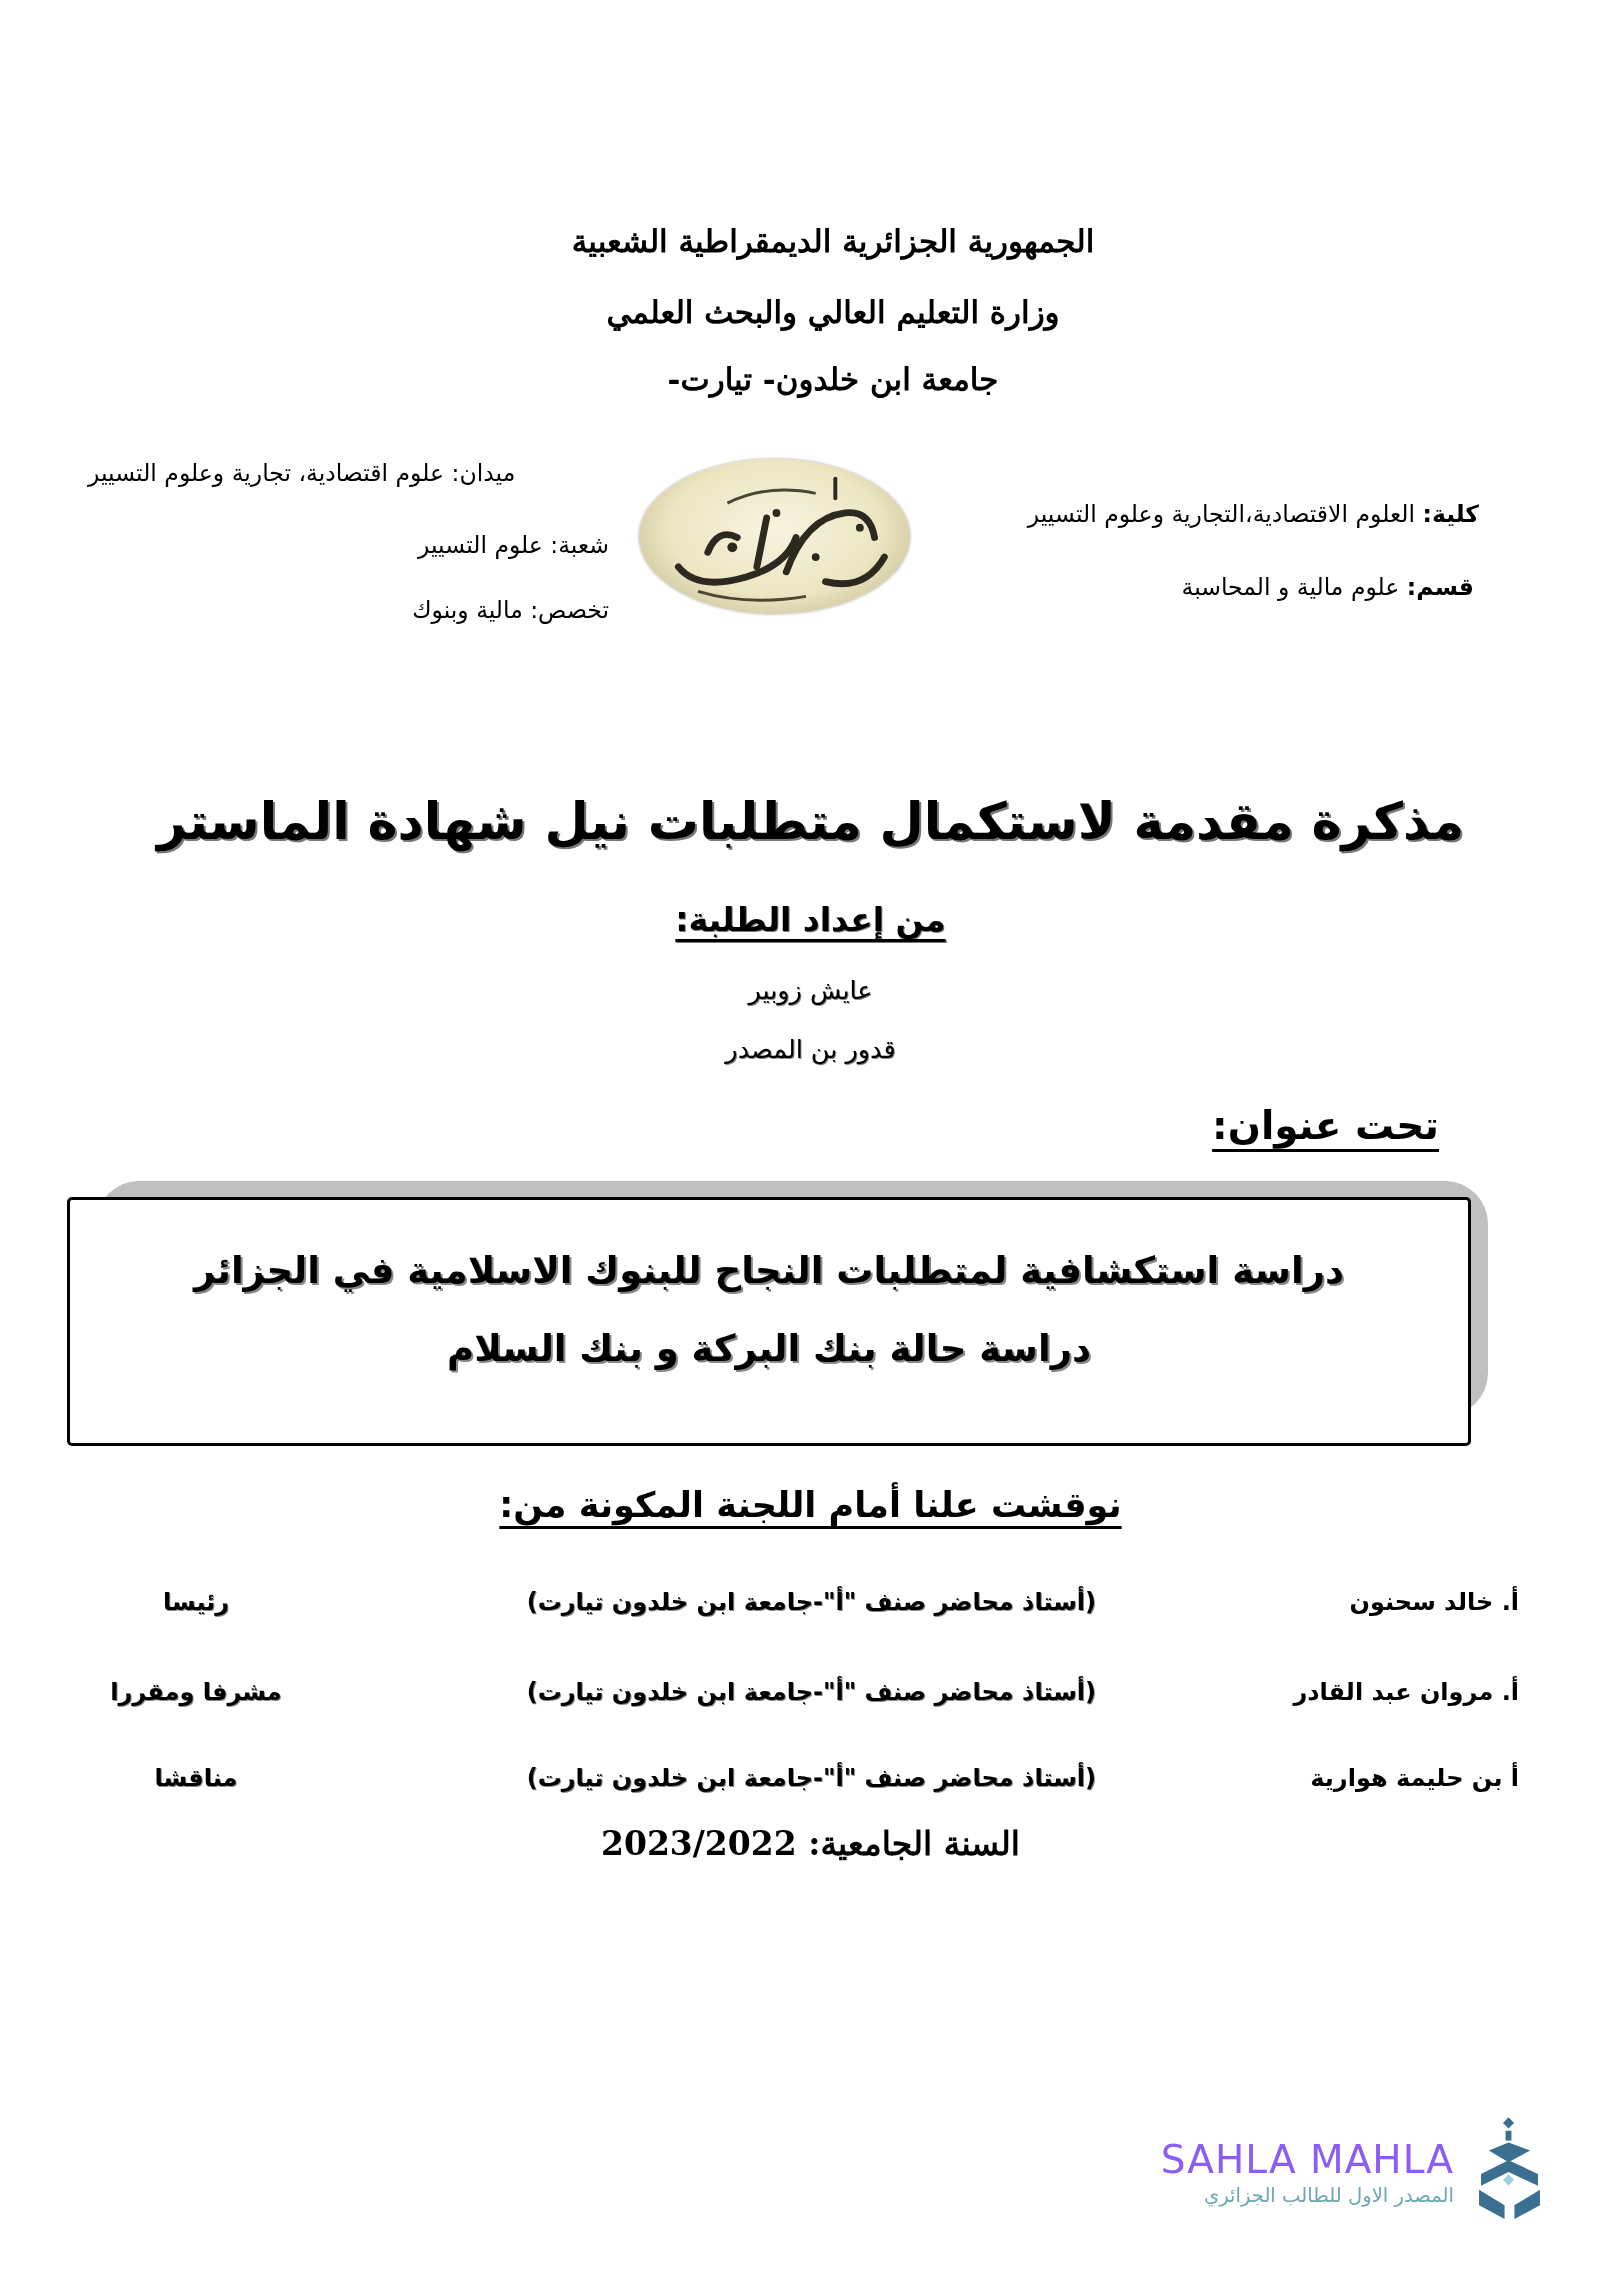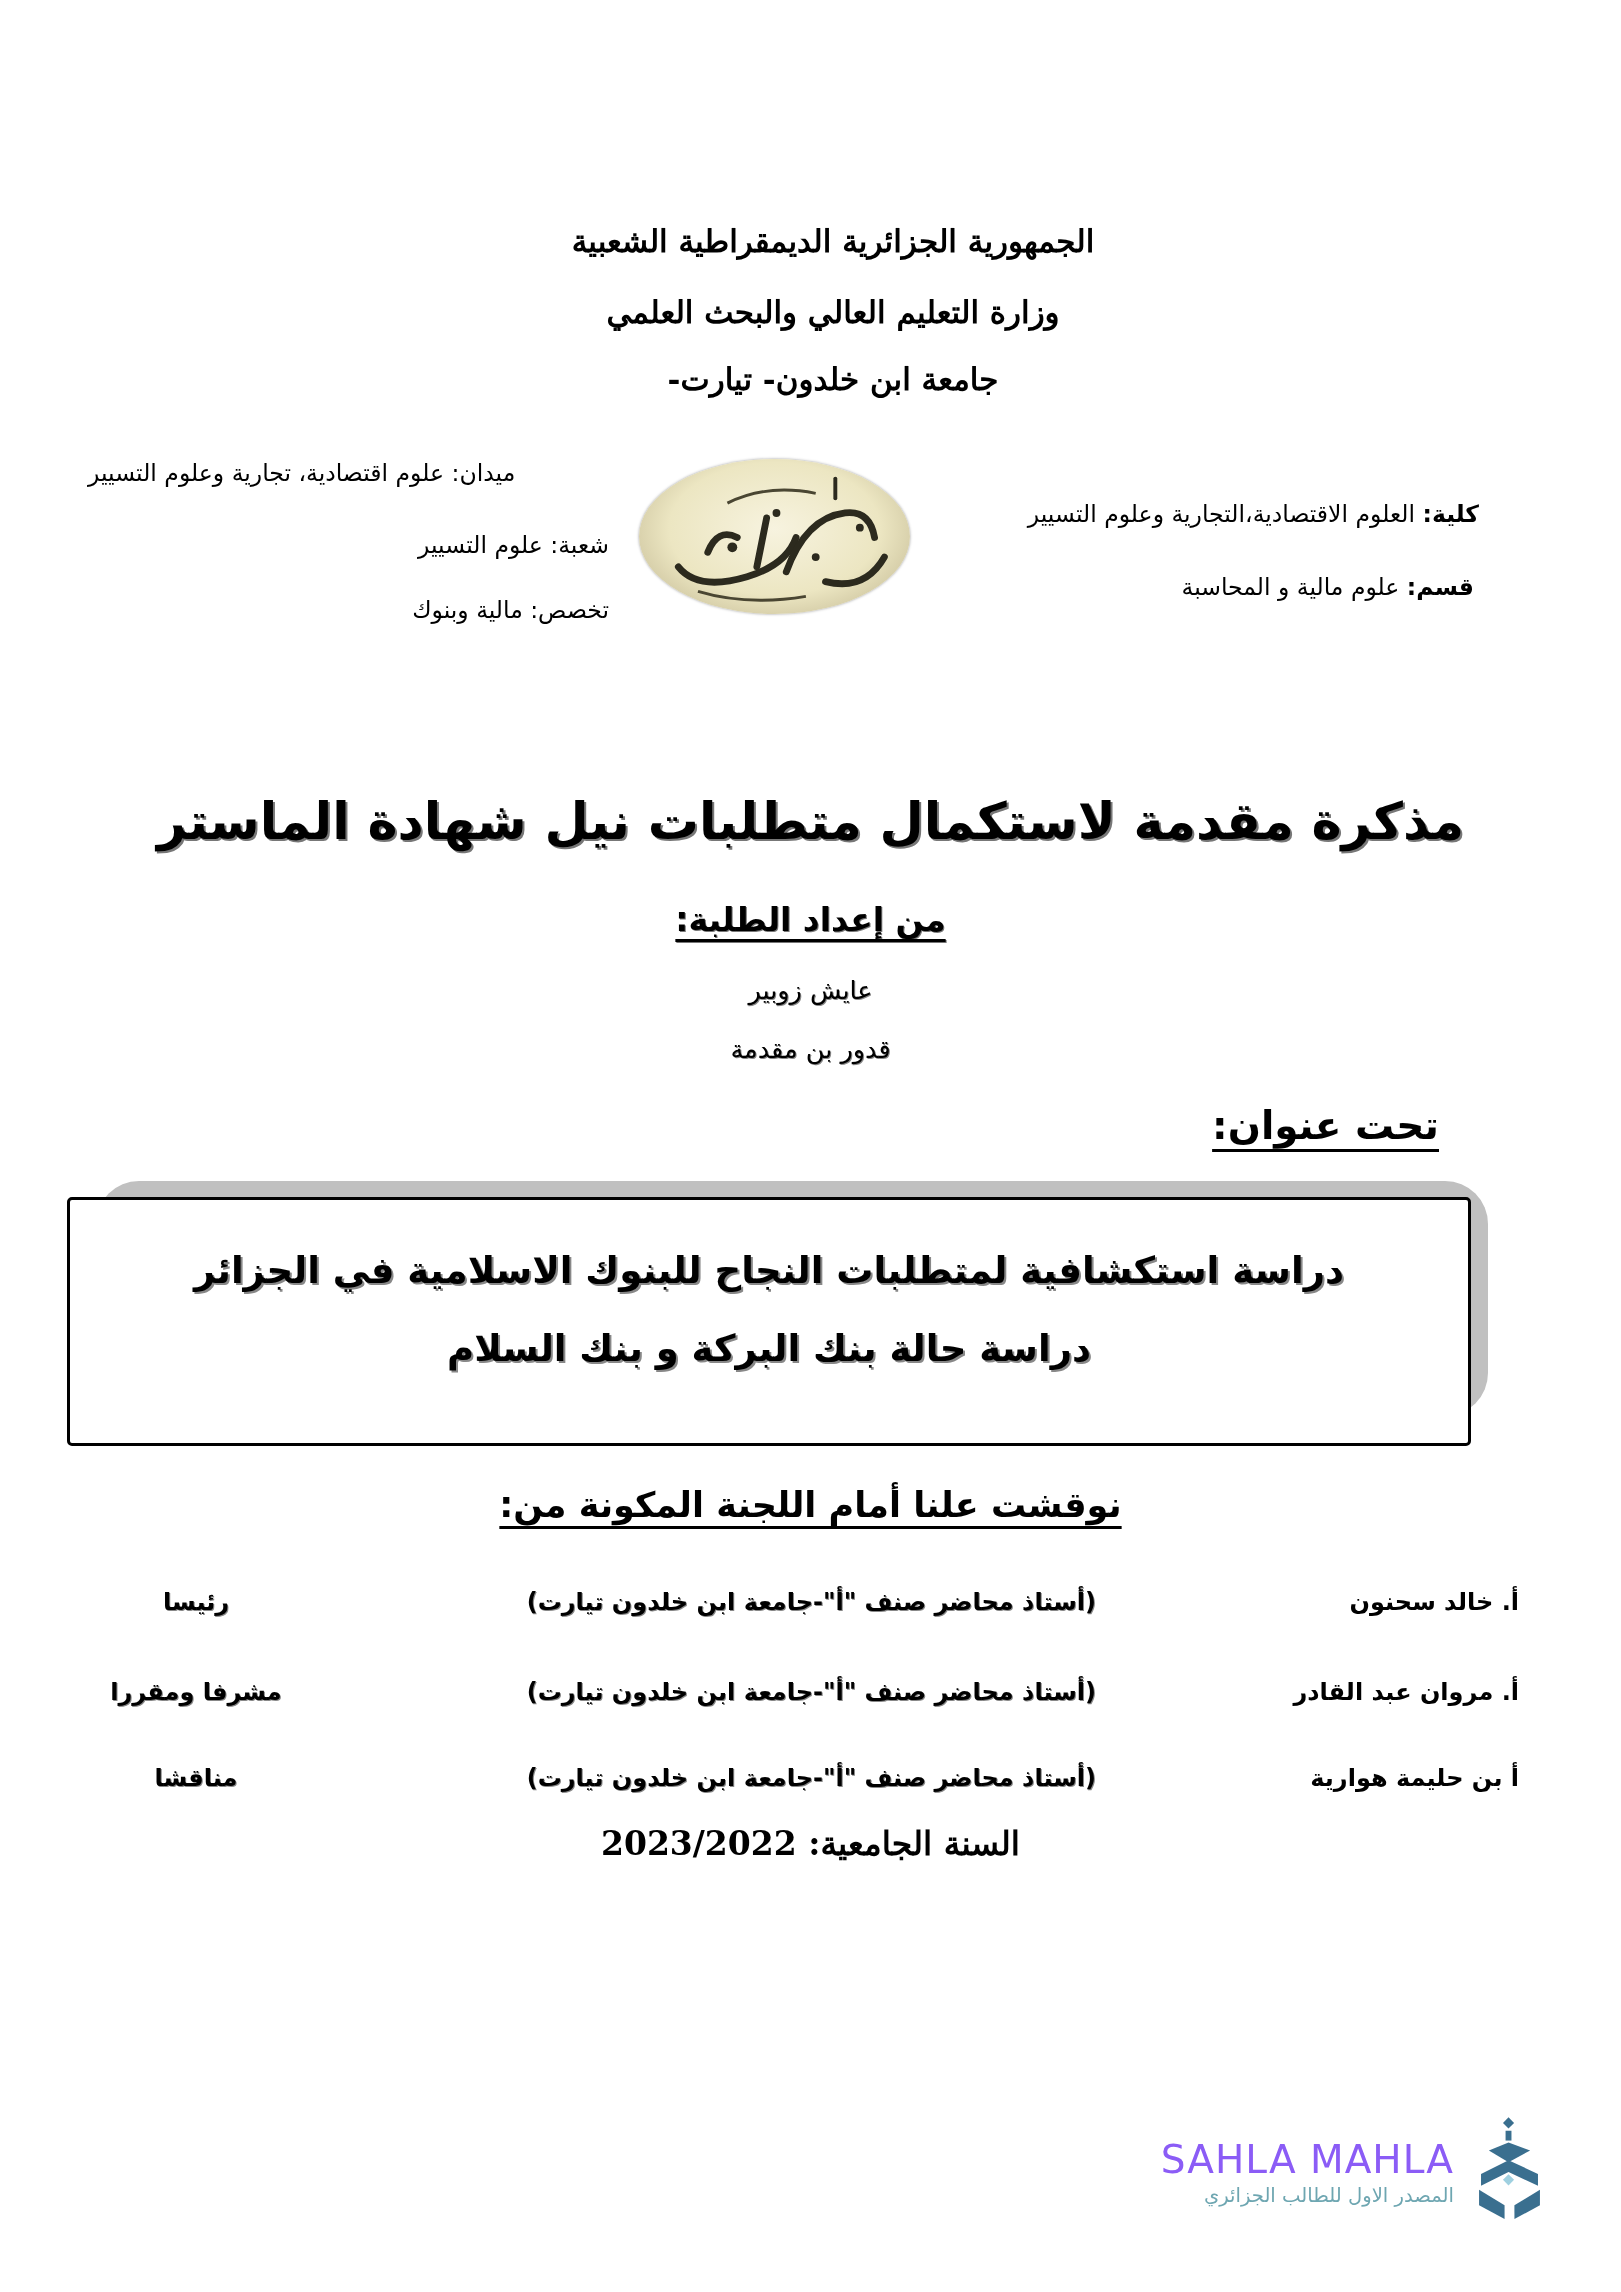--- a/index.html
+++ b/index.html
@@ -133,21 +133,21 @@
 <div class="abs info" style="top:459px; left:88px;">ميدان: علوم اقتصادية، تجارية وعلوم التسيير</div>
 <div class="abs info" style="top:531px; right:1012px;">شعبة: علوم التسيير</div>
 <div class="abs info" style="top:596px; right:1012px;">تخصص: مالية وبنوك</div>
 
 <div class="center-line main-title" style="top:792px;">مذكرة مقدمة لاستكمال متطلبات نيل شهادة الماستر</div>
 
 <div class="center-line" style="top:900px;">
   <span class="sub-head">من إعداد الطلبة:</span>
 </div>
 <div class="center-line student" style="top:975px;">عايش زوبير</div>
-<div class="center-line student" style="top:1034px;">قدور بن مقدمة</div>
+<div class="center-line student" style="top:1034px;">قدور بن المصدر</div>
 
 <div class="under-title">تحت عنوان:</div>
 
 <div class="box-shadow"></div>
 <div class="title-box">
   <div class="thesis-line" style="top:49px;">دراسة استكشافية لمتطلبات النجاح للبنوك الاسلامية في الجزائر</div>
   <div class="thesis-line" style="top:127px;">دراسة  حالة بنك البركة و بنك السلام</div>
 </div>
 
 <div class="center-line" style="top:1485px;">

